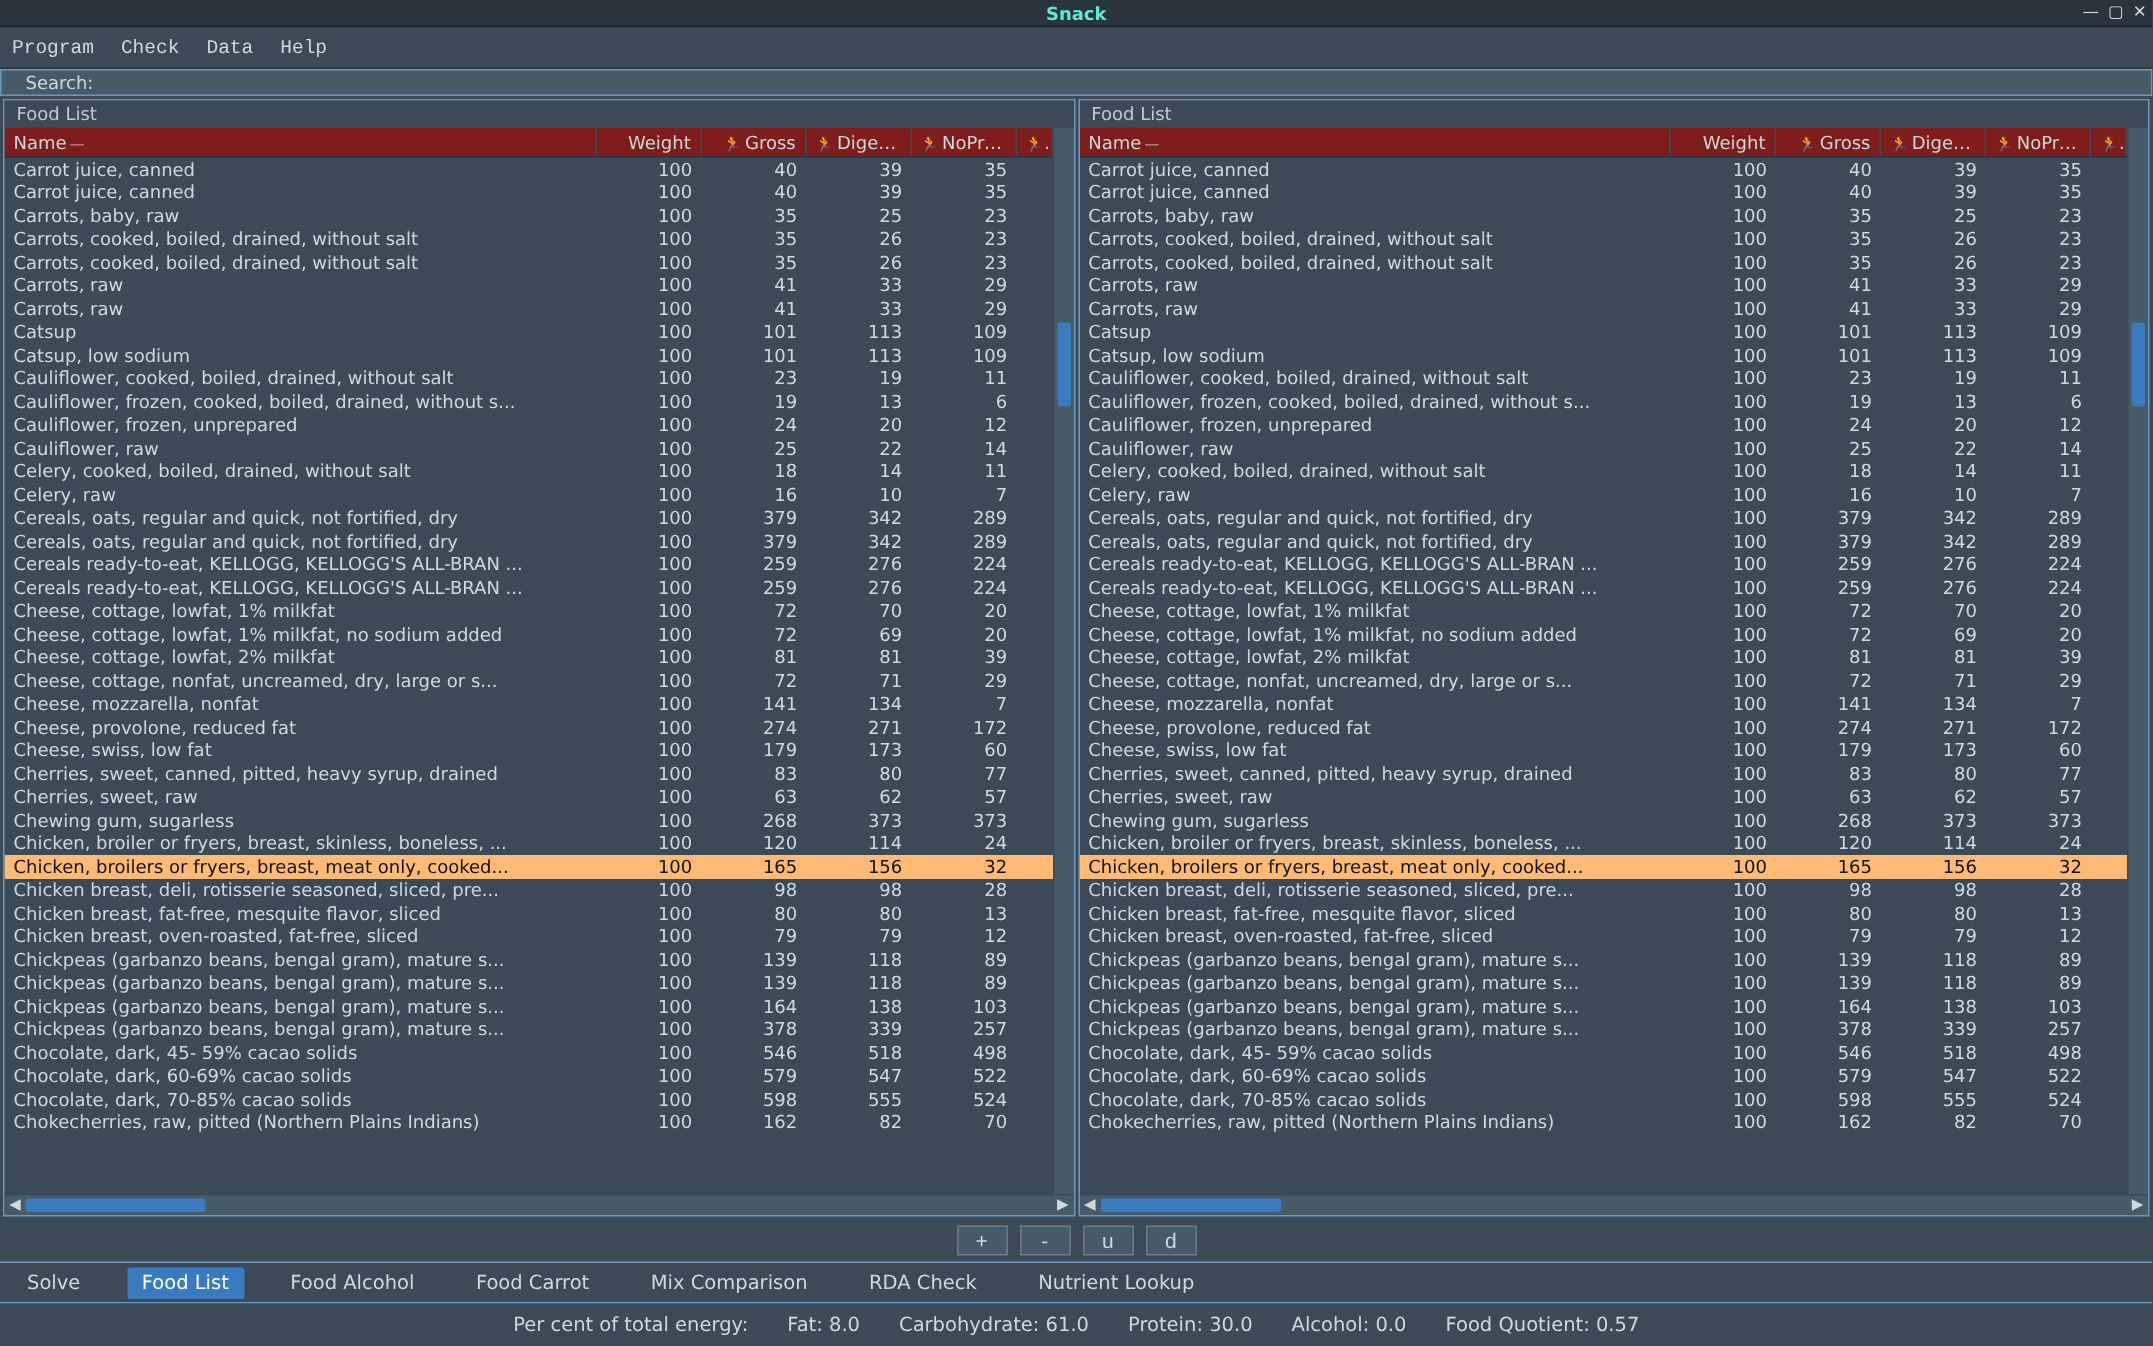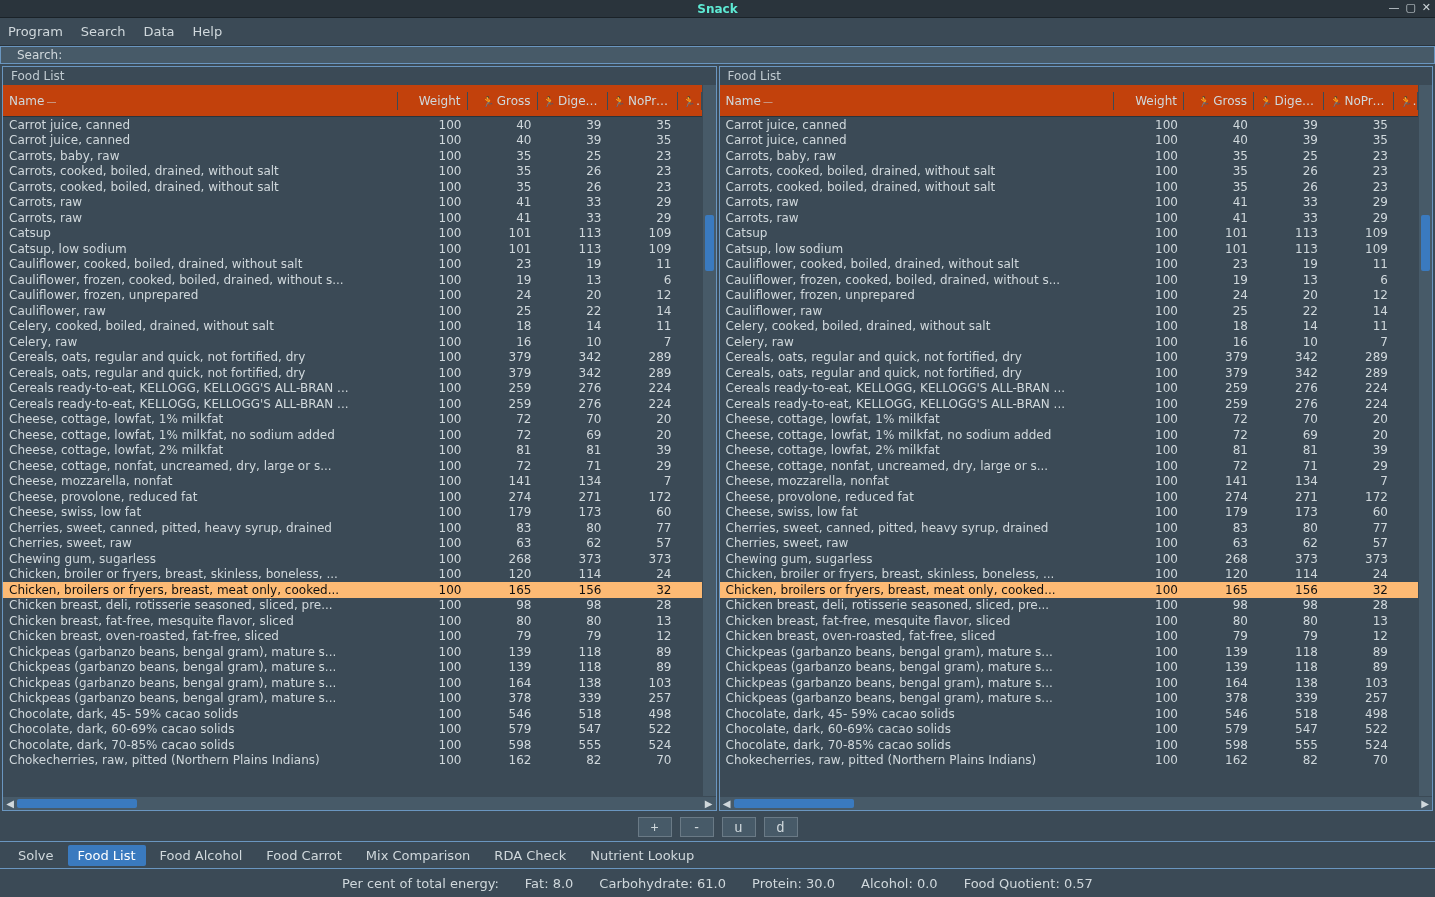--- a/index.html
+++ b/index.html
@@ -40,21 +40,21 @@
 .menubar {
   background: #3b4a56;
   height: 28px;
   display: flex;
   align-items: center;
   padding: 0 8px;
   gap: 18px;
   font-size: 13px;
   border-bottom: 1px solid #2a343c;
 }
-.menubar span { cursor: pointer; }
+.menubar span { cursor: pointer; font-family: Liberation Mono, monospace; }
 .searchrow {
   background: #475a68;
   height: 18px;
   display: flex;
   align-items: center;
   padding: 0 16px;
   font-size: 12px;
   border: 1px solid #6a96c0;
 }
 .searchrow input {
@@ -92,23 +92,23 @@
   overflow: hidden;
   position: relative;
   display: flex;
 }
 .tablescroll {
   flex: 1;
   overflow: hidden;
 }
 .thead {
   display: flex;
-  background: #c2410c;
+  background: #7f1d1d;
   border-bottom: 1px solid #2a343c;
-  height: 32px;
+  height: 20px;
   align-items: center;
 }
 .th {
   padding: 2px 6px;
   font-size: 12px;
   border-right: 1px solid #3b4a56;
   white-space: nowrap;
   overflow: hidden;
   text-overflow: ellipsis;
 }
@@ -180,21 +180,21 @@
   color: #d0d8dc;
   width: 34px; height: 20px;
   font-size: 14px;
   cursor: pointer;
 }
 .tabs {
   height: 28px;
   display: flex;
   align-items: center;
   padding: 2px 8px;
-  gap: 4px;
+  gap: 21px;
   border-top: 1px solid #6a96c0;
   border-bottom: 1px solid #6a96c0;
   background: #3b4a56;
 }
 .tabs .tab {
   padding: 3px 10px;
   font-size: 13px;
   cursor: pointer;
   border-radius: 2px;
 }
@@ -219,21 +219,21 @@
   <span class="title">Snack</span>
   <div class="winicons">
     <span>—</span>
     <span>▢</span>
     <span>✕</span>
   </div>
 </div>
 
 <div class="menubar">
   <span>Program</span>
-  <span>Search</span>
+  <span>Check</span>
   <span>Data</span>
   <span>Help</span>
 </div>
 
 <div class="searchrow">
   <span>Search:</span>
   <input value="" style="">
 </div>
 
 <div class="mainarea">

